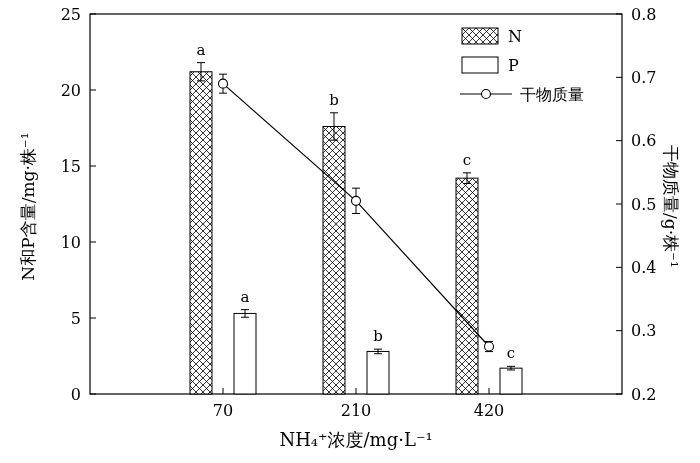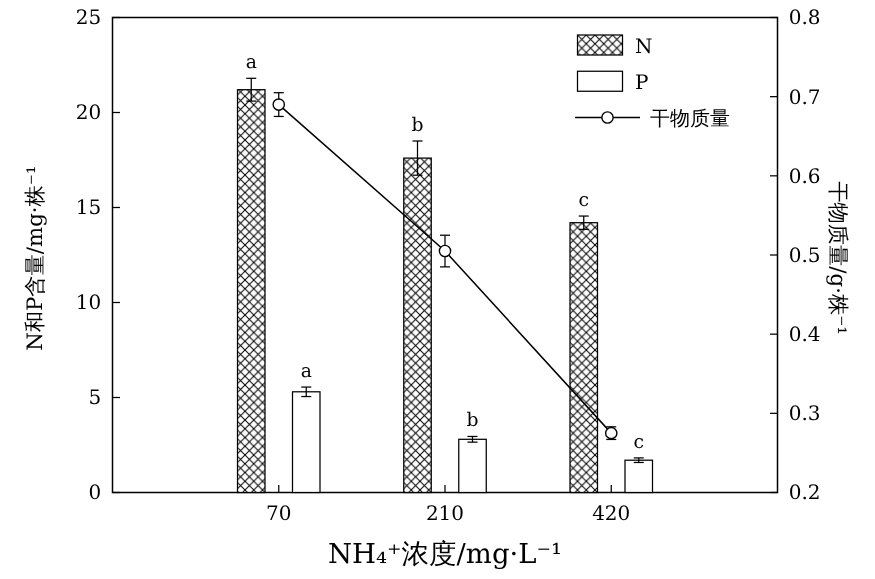--- a/index.html
+++ b/index.html
@@ -4,21 +4,21 @@
 <style>
   html,body{margin:0;padding:0;background:#fff;}
   #chart{
     position:relative;width:700px;height:463px;background:#fff;
     font-family:"DejaVu Serif","Liberation Serif",serif;color:#000;overflow:hidden;
   }
   #chart svg{position:absolute;left:0;top:0;font-family:"DejaVu Serif","Liberation Serif",serif;}
   .axis-title{position:absolute;font-size:17px;white-space:nowrap;}
   .axis-title.left{left:-102px;top:195px;width:260px;text-align:center;transform:rotate(-90deg);}
   .axis-title.right{left:540px;top:195px;width:260px;text-align:center;transform:rotate(90deg);}
-  .axis-title.xlab{left:156px;top:428px;width:400px;text-align:center;font-size:22px;}
+  .axis-title.xlab{left:156px;top:428px;width:400px;text-align:center;font-size:18px;}
 </style>
 </head>
 <body>
 
 <div id="chart">
   <svg id="chart-svg" width="700" height="463">
       <defs>
         <pattern id="xhatch" patternUnits="userSpaceOnUse" width="7" height="7">
           <rect x="0" y="0" width="7" height="7" fill="#fff"></rect>
           <path d="M0 0L7 7M7 0L0 7" stroke="#000000" stroke-width="0.8"></path>

